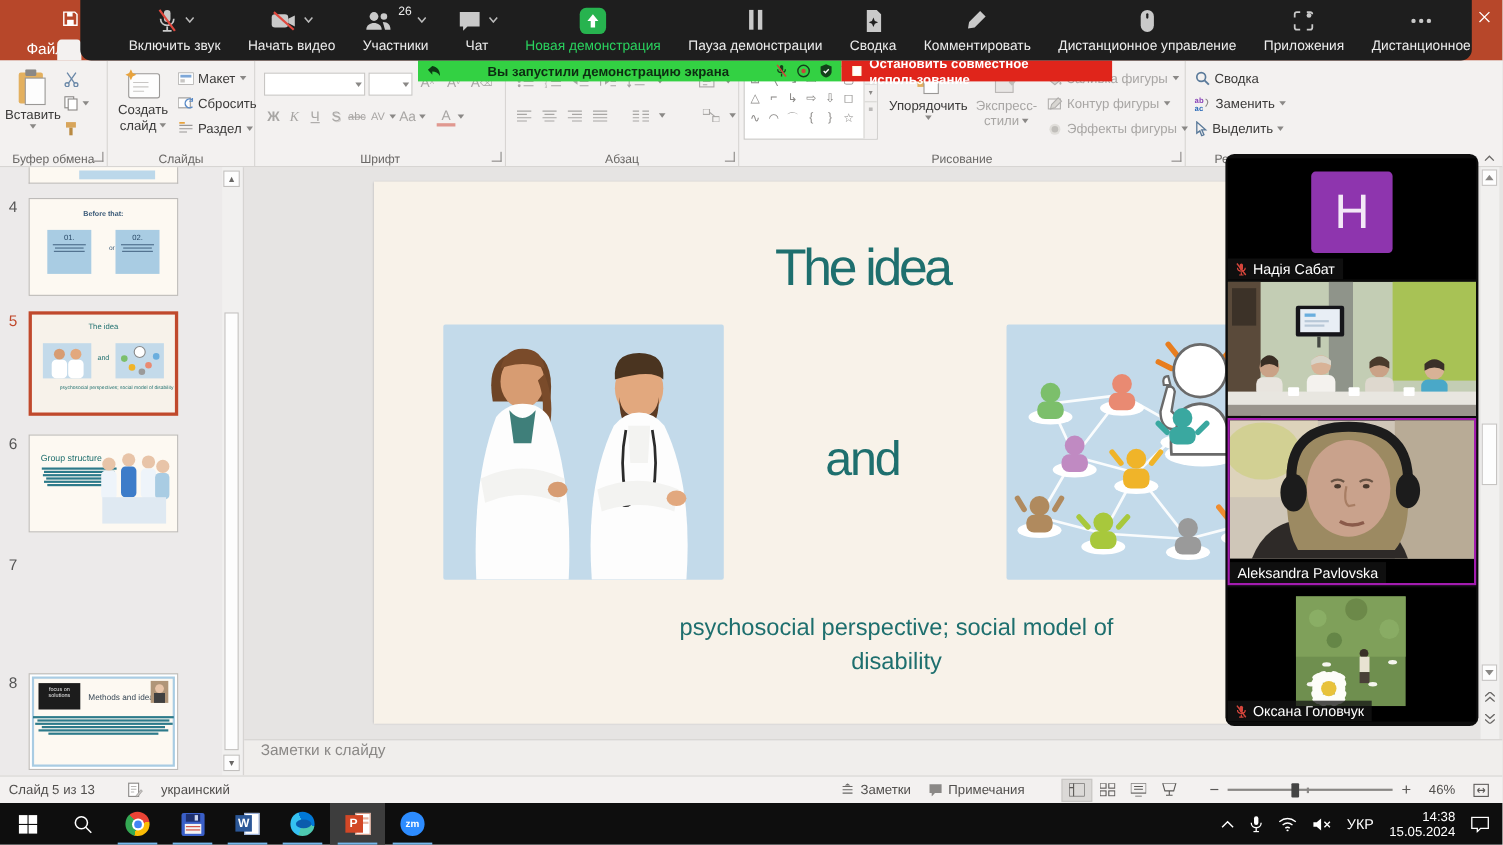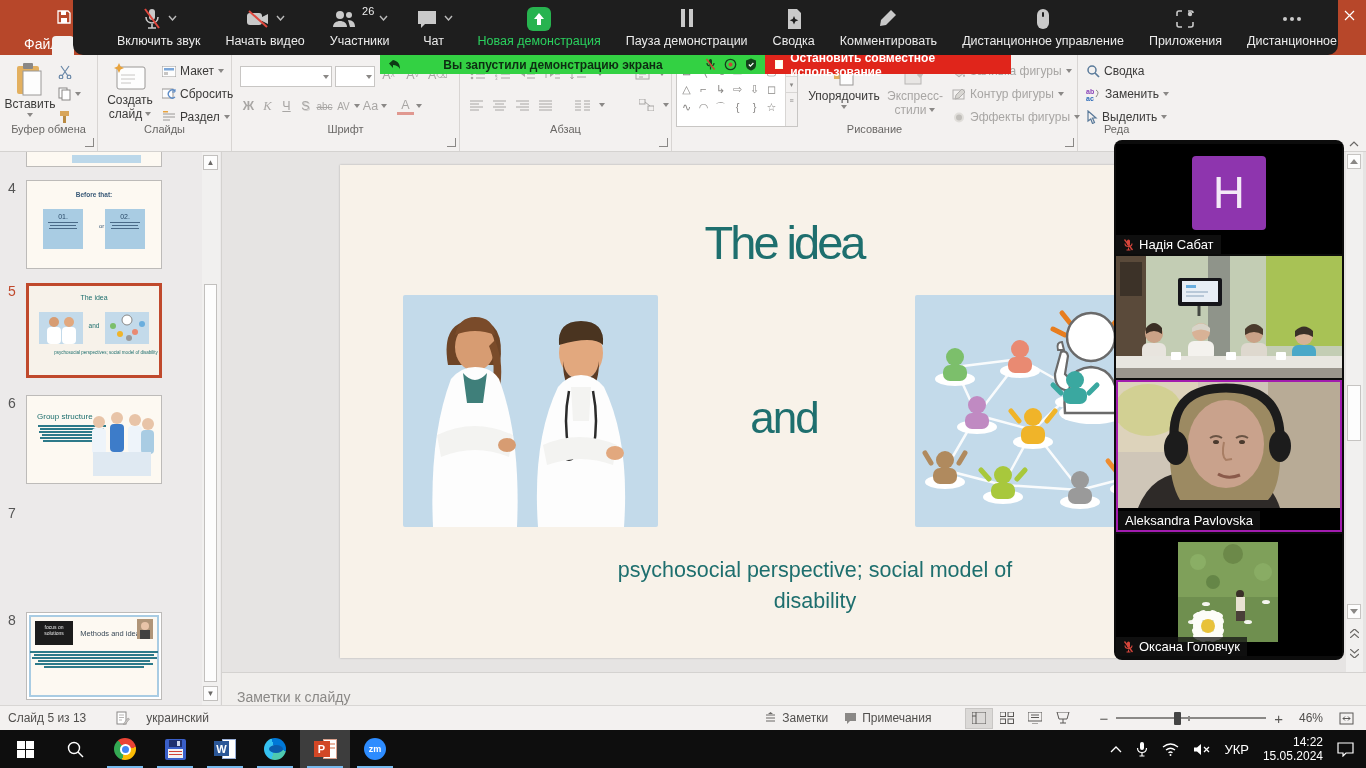--- a/index.html
+++ b/index.html
@@ -28,21 +28,21 @@
   
   #banner-green{left:380px;top:55px;width:385px;height:19px;background:#33d143;display:flex;align-items:center;gap:8px;padding:0 8px;z-index:25}
   #banner-green .txt{flex:1;text-align:center;color:#0d2d12;font-weight:bold;font-size:12px}
   #banner-red{left:765px;top:55px;width:246px;height:19px;background:#e0251b;display:flex;align-items:center;gap:7px;padding:0 10px;z-index:25}
   #banner-red .txt{color:#fff;font-weight:bold;font-size:12px}
   .stop-sq{width:9px;height:9px;background:#fff;border:1px solid #ffd}
 
   
   #ribbon{left:0;top:55px;width:1366px;height:97px;background:#f3f1f0;border-bottom:1px solid #d4d2d0}
   .rgroup{position:absolute;top:0;height:96px;border-right:1px solid #d8d5d3}
-  .glabel{position:absolute;bottom:16px;width:100%;text-align:center;font-size:11px;color:#696765}
+  .glabel{position:absolute;bottom:0;width:100%;text-align:center;font-size:11px;color:#696765}
   .dlg{position:absolute;right:3px;bottom:4px;width:9px;height:9px;border-right:1px solid #8a8886;border-bottom:1px solid #8a8886}
   .bigbtn{position:absolute;display:flex;flex-direction:column;align-items:center;font-size:12px;color:#3b3a39}
   .smbtn{position:absolute;display:flex;align-items:center;gap:4px;font-size:12px;color:#3b3a39;white-space:nowrap}
   .gray{color:#a8a6a4}
   .combo{position:absolute;height:21px;background:#fff;border:1px solid #c8c6c4;display:flex;align-items:center;justify-content:flex-end;padding-right:2px}
   .chev7{width:0;height:0;border-left:3.5px solid transparent;border-right:3.5px solid transparent;border-top:4px solid #8a8886}
   .fbtn{display:inline-flex;align-items:center;justify-content:center;min-width:17px;height:18px;font-size:12.5px;color:#a8a6a4}
   .shape-cell{display:inline-flex;width:17px;height:18px;align-items:center;justify-content:center;color:#8a8886;font-size:11px}
 
   
@@ -56,21 +56,21 @@
   
   #canvas{left:222px;top:152px;width:1124px;height:520px;background:#e6e4e3}
   #slide{position:absolute;left:118px;top:13px;width:888px;height:493px;background:#f8f2e9;box-shadow:0 0 2px rgba(0,0,0,.25)}
   .teal{color:#1e6f6e}
   #slide-title{position:absolute;left:0;top:50px;width:100%;text-align:center;font-size:47px;letter-spacing:-3px;font-weight:500}
   #slide-and{position:absolute;left:0;top:228px;width:100%;text-align:center;font-size:44px;letter-spacing:-2px;font-weight:500}
   #slide-cap{position:absolute;left:195px;top:390px;width:560px;text-align:center;font-size:21.5px;line-height:31px}
   .slide-img{position:absolute;top:130px;width:255px;height:232px;background:#c3daea;border-radius:2px;overflow:hidden}
 
   
-  #notesbar{left:222px;top:672px;width:1144px;height:33px;background:#f0eeec;border-top:1px solid #d4d2d0;display:flex;align-items:flex-end;padding-left:15px;color:#8a8886;font-size:14px}
+  #notesbar{left:222px;top:672px;width:1144px;height:33px;background:#f0eeec;border-top:1px solid #d4d2d0;display:flex;align-items:flex-start;padding-left:15px;color:#8a8886;font-size:14px}
   #statusbar{left:0;top:705px;width:1366px;height:25px;background:#f3f1f0;border-top:1px solid #d8d6d4;display:flex;align-items:center;font-size:12px;color:#514f4d}
   .sb-item{display:flex;align-items:center;gap:5px;padding:0 8px;height:100%}
   .viewbtn{width:28px;height:21px;display:flex;align-items:center;justify-content:center}
   .viewbtn.active{background:#dbd9d7;border:1px solid #c8c6c4}
 
   
   #taskbar{left:0;top:730px;width:1366px;height:38px;background:#0e0e0e;display:flex;align-items:center;z-index:40}
   .tslot{width:50px;height:38px;display:flex;align-items:center;justify-content:center;position:relative}
   .underl{position:absolute;bottom:0;left:7px;right:7px;height:2px;background:#76b9ed}
   .tray{display:flex;align-items:center;gap:14px;color:#fff;margin-left:auto;padding-right:12px}
@@ -1003,21 +1003,21 @@
         </svg>
       </span>
     <span>
         <svg width="17" height="13" viewBox="0 0 17 13">
           <path d="M1 4.5 h3 L8 1 v11 L4 8.5 h-3 z" fill="#fff"></path>
           <path d="M11 4 L16 9 M16 4 L11 9" stroke="#fff" stroke-width="1.3"></path>
         </svg>
       </span>
     <span style="font-size:13px">УКР</span>
     <span id="clock">
-      <div>14:22</div>
+      <div>14:38</div>
       <div>15.05.2024</div>
     </span>
     <span>
         <svg width="17" height="15" viewBox="0 0 17 15" fill="none" stroke="#fff" stroke-width="1.2">
           <path d="M1 1 h15 v10 h-7 l-3 3 v-3 h-5 z"></path>
         </svg>
       </span>
   </div>
 </div>
 

